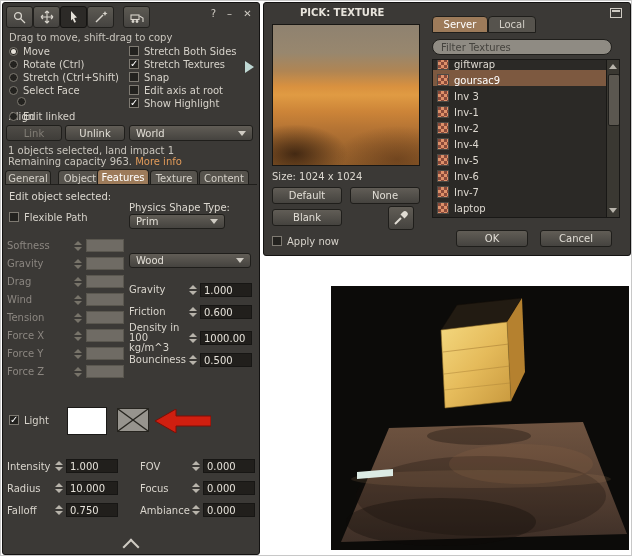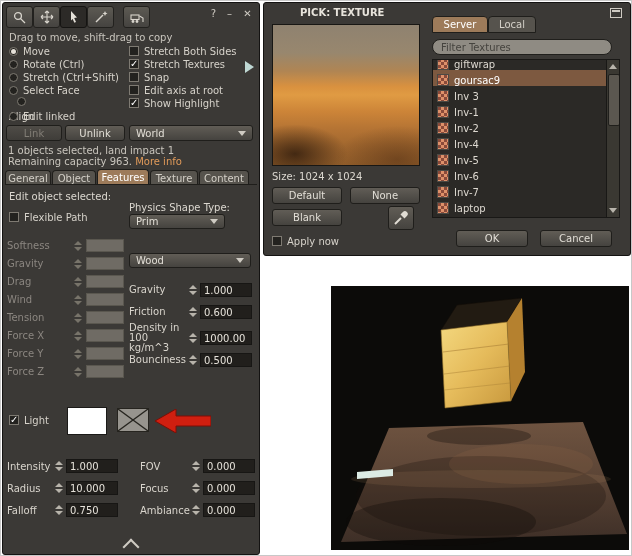--- a/index.html
+++ b/index.html
@@ -185,21 +185,21 @@
       <span class="caret"></span>
   </div>
 
   <div class="abs" style="left:5px;top:142px;color:#c9c5bd;">1 objects selected, land impact 1</div>
   <div class="abs" style="left:5px;top:153px;color:#c9c5bd;">
     <span>Remaining capacity 963.</span>
     <span class="link">More info</span>
   </div>
 
   <div class="tab" style="left:2px;width:46px;">General</div>
-  <div class="tab" style="left:49px;width:44px;">Object</div>
+  <div class="tab" style="left:55px;width:44px;">Object</div>
   <div class="tab active" style="left:94px;width:52px;">Features</div>
   <div class="tab" style="left:147px;width:48px;">Texture</div>
   <div class="tab" style="left:196px;width:50px;">Content</div>
   <div class="tabline"></div>
 
   <div class="abs" style="left:6px;top:188px;">Edit object selected:</div>
 
   <div class="row" style="left:6px;top:208px;">
     <span class="cb"></span>
     <span>Flexible Path</span>

